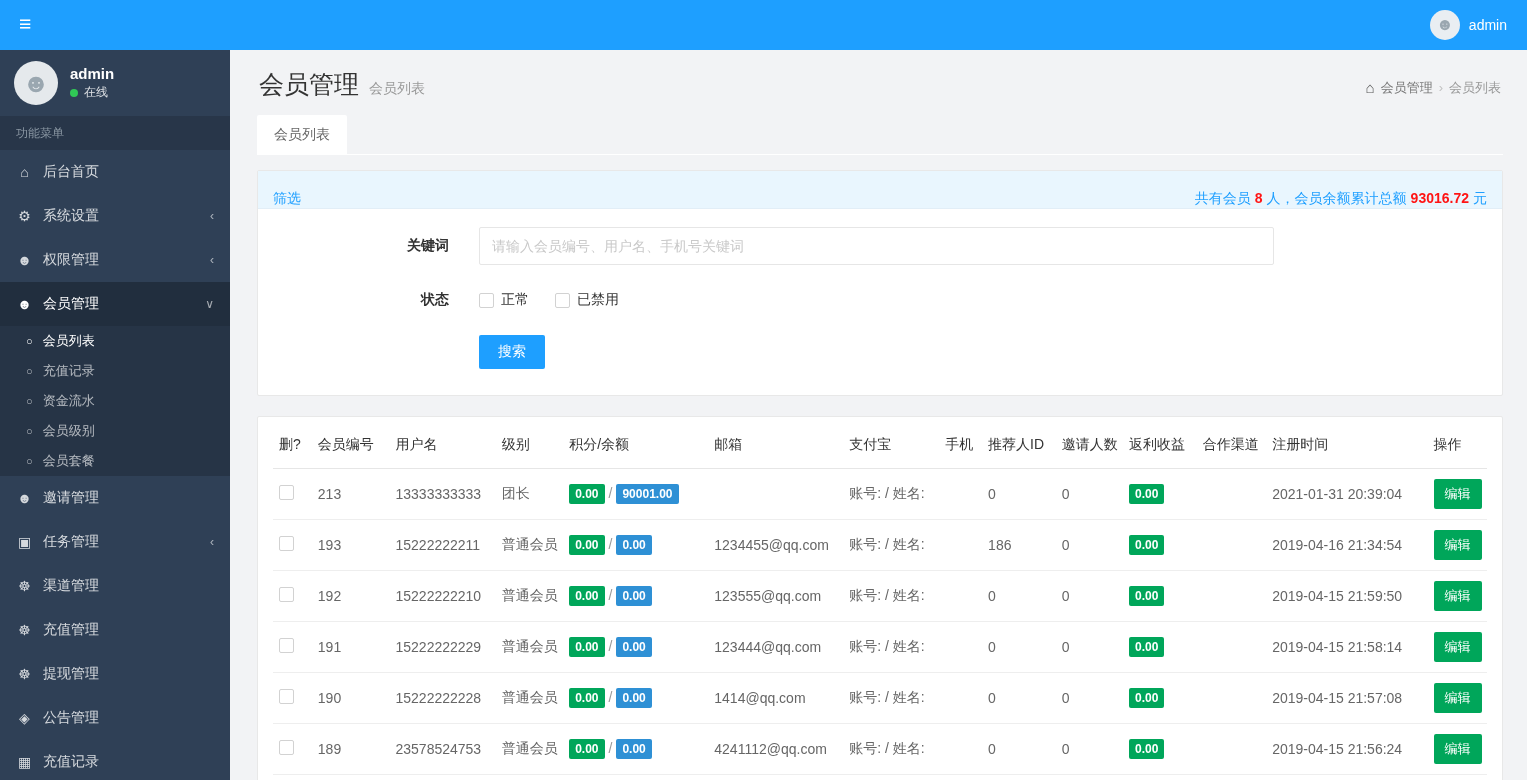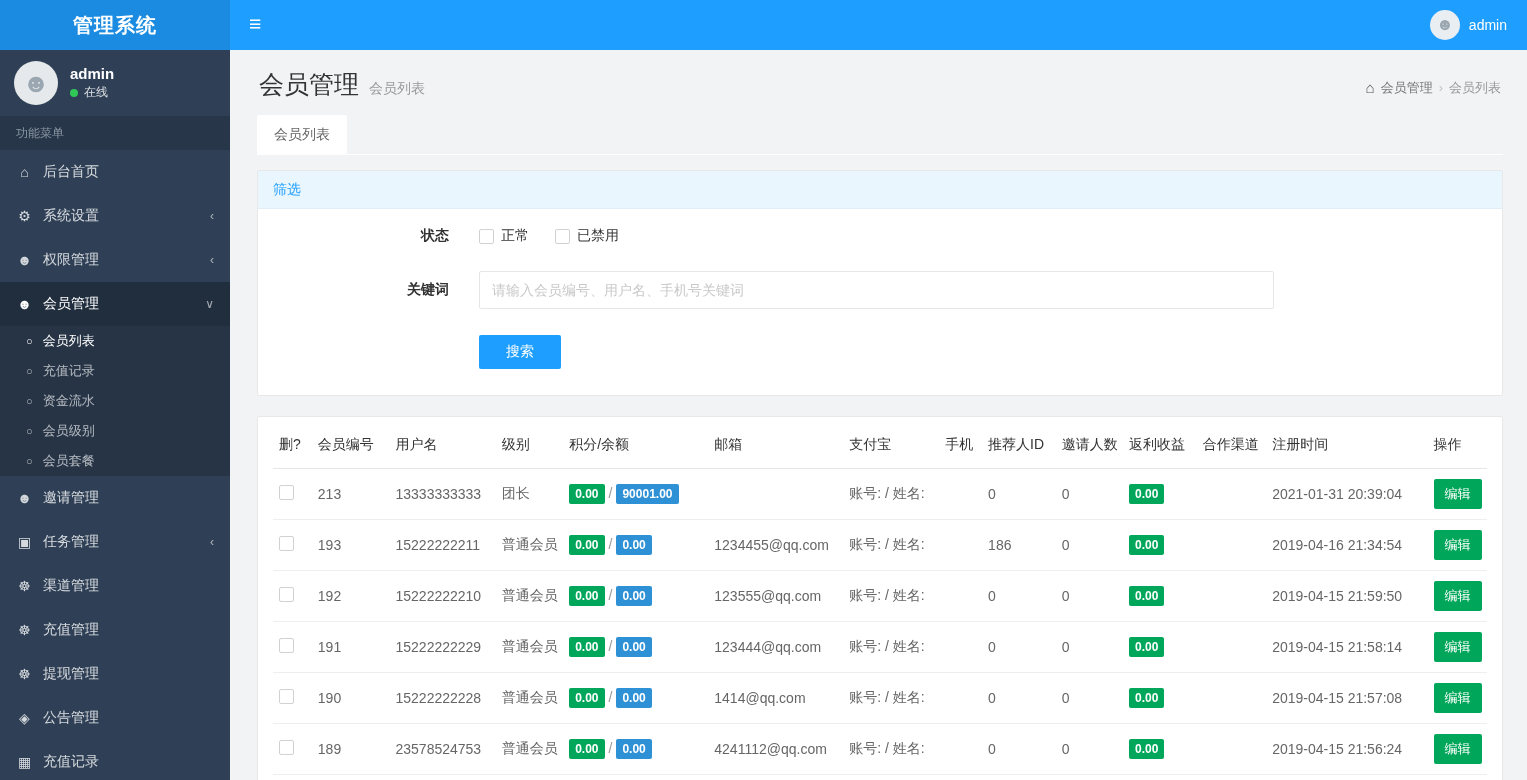--- a/index.html
+++ b/index.html
@@ -42,51 +42,50 @@
   .page-subtitle{font-size:14px;color:#999;margin-left:10px}
   .breadcrumb{margin-left:auto;font-size:13px;color:#777;display:flex;align-items:center;gap:6px}
   .breadcrumb .home{color:#555;font-size:15px}
   .breadcrumb .sep{color:#c2c2c2}
   .breadcrumb .current{color:#999}
   .tabs{display:flex;border-bottom:1px solid #fff}
   .tab{background:#fff;height:39px;line-height:39px;padding:0 17px;font-size:14px;color:#666;cursor:pointer;border-radius:2px 2px 0 0}
 
   .card{background:#fff;border:1px solid #e8e8e8;border-radius:2px}
   .filter-card{margin-top:15px}
-  .filter-header{height:38px;display:flex;align-items:center;padding:0 15px;background:#e9f6fe;border-bottom:1px solid #e2eef7;color:var(--primary);font-size:14px}
+  .filter-header{height:38px;display:flex;align-items:flex-end;padding:0 15px;background:#e9f6fe;border-bottom:1px solid #e2eef7;color:var(--primary);font-size:14px}
   .filter-title{cursor:pointer}
   .stats{margin-left:auto}
   .stats b{color:var(--red);margin:0 4px;font-weight:700}
   .filter-body{padding:18px 0 26px}
   .form-row{display:flex;align-items:center}
   .form-row + .form-row{margin-top:26px}
   .form-label{width:191px;text-align:right;font-weight:700;color:#333;font-size:14px;flex:none}
   .form-field{margin-left:30px;display:flex;align-items:center}
   .text-input{width:795px;height:38px;border:1px solid #e6e6e6;border-radius:2px;padding:0 12px;font-size:14px;color:#666;outline:none;font-family:inherit}
   .text-input::placeholder{color:#c9c9c9}
   .checkbox-label{display:inline-flex;align-items:center;gap:7px;margin-right:26px;font-size:14px;color:#333;cursor:pointer}
   .cb{appearance:none;-webkit-appearance:none;width:15px;height:15px;border:1px solid #d2d2d2;border-radius:2px;background:#fff;cursor:pointer;flex:none}
-  .btn-search{margin-left:221px;height:34px;padding:0 27px;background:var(--primary);border:none;border-radius:2px;color:#fff;font-size:14px;cursor:pointer;font-family:inherit}
+  .btn-search{margin-left:221px;height:34px;padding:0 19px;background:var(--primary);border:none;border-radius:2px;color:#fff;font-size:14px;cursor:pointer;font-family:inherit}
 
   
   .table-card{margin-top:20px;padding:5px 15px 15px;min-height:385px}
   table{width:100%;border-collapse:collapse;table-layout:fixed}
   th{font-weight:400;color:#333;text-align:left;padding:14px 6px;border-bottom:1px solid #e6e6e6;font-size:14px;white-space:nowrap;overflow:hidden}
   td{padding:10px 6px;border-bottom:1px solid #eee;font-size:14px;color:#666;white-space:nowrap;overflow:hidden;height:47px}
   .badge{display:inline-block;min-width:30px;text-align:center;padding:3px 6px;border-radius:2px;color:#fff;font-size:12px;font-weight:700}
   .badge.green{background:var(--green)}
   .badge.blue{background:var(--blue)}
   .sep-slash{color:#999;margin:0 4px}
   .btn-edit{background:var(--green);color:#fff;border:none;border-radius:2px;padding:6px 11px;font-size:13px;cursor:pointer;font-family:Liberation Serif, serif}
 </style>
 </head>
 <body>
 
 <header class="topbar">
-  <div class="logo">管理系统</div>
   <div class="toggle">≡</div>
   <div class="top-right">
     <span class="avatar-sm">☻</span>
     <span class="top-user">admin</span>
   </div>
 </header>
 
 <aside class="sidebar">
   <div class="profile">
     <span class="avatar-lg">☻</span>
@@ -187,39 +186,42 @@
     </div>
   </div>
 
   <div class="tabs">
     <div class="tab">会员列表</div>
   </div>
 
   <section class="card filter-card">
     <div class="filter-header">
       <span class="filter-title">筛选</span>
+      <div class="stats">
+        <span>共有会员</span><b>8</b><span>人，会员余额累计总额</span><b>93016.72</b><span>元</span>
+      </div>
     </div>
     <div class="filter-body">
+      <div class="form-row">
+        <label class="form-label">关键词</label>
+        <div class="form-field">
+          <input class="text-input" type="text" placeholder="请输入会员编号、用户名、手机号关键词" style="">
+        </div>
+      </div>
       <div class="form-row">
         <label class="form-label">状态</label>
         <div class="form-field">
           <label class="checkbox-label">
             <input type="checkbox" class="cb" style="">
             <span>正常</span>
           </label>
           <label class="checkbox-label">
             <input type="checkbox" class="cb" style="">
             <span>已禁用</span>
           </label>
-        </div>
-      </div>
-      <div class="form-row">
-        <label class="form-label">关键词</label>
-        <div class="form-field">
-          <input class="text-input" type="text" placeholder="请输入会员编号、用户名、手机号关键词" style="">
         </div>
       </div>
       <div class="form-row">
         <button class="btn-search">搜索</button>
       </div>
     </div>
   </section>
 
   <section class="card table-card">
     <table>

